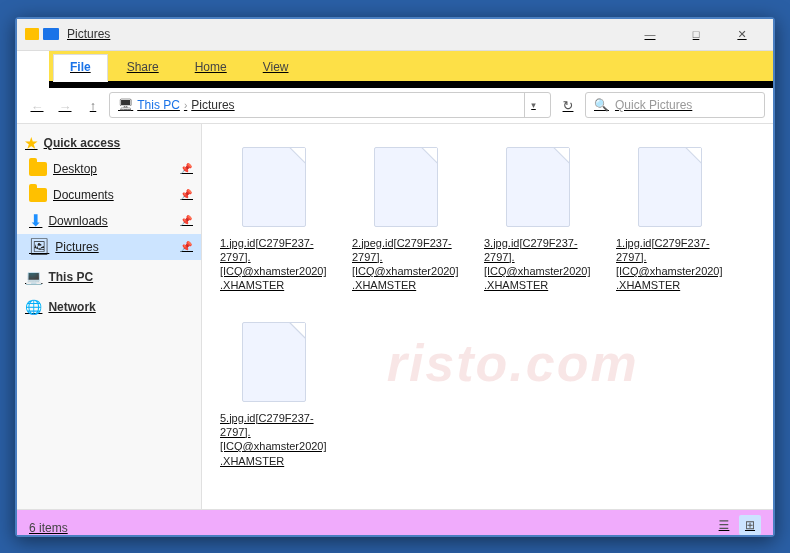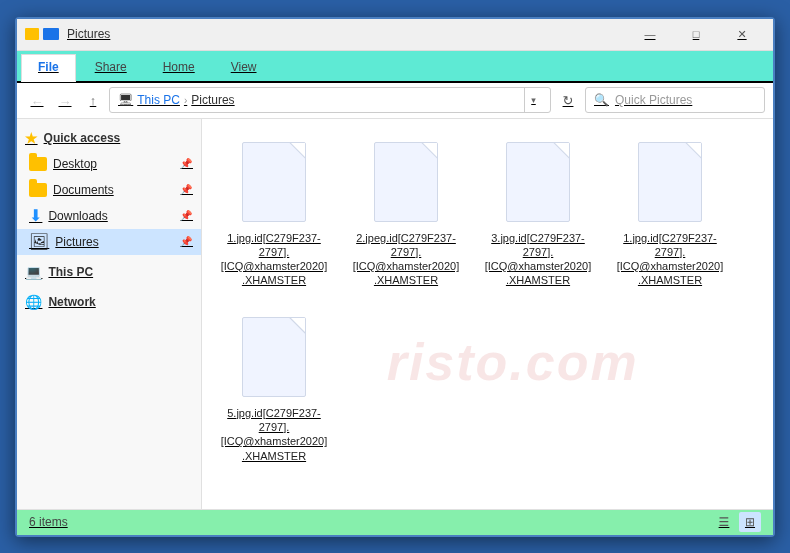--- a/index.html
+++ b/index.html
@@ -67,23 +67,24 @@
       background: transparent;
       cursor: pointer;
       display: flex;
       align-items: center;
       justify-content: center;
       font-size: 11px;
       color: #555;
     }
     
     .ribbon {
-      background: #5eead4;
-      border-bottom: 2px solid #000000;
-      flex-shrink: 0;
+      background: #fde047;
+      border-bottom: 7px solid #000000;
+      flex-shrink: 0;
+      margin-left: 32px;
     }
     .ribbon-tabs {
       display: flex;
       height: 30px;
       align-items: flex-end;
       padding: 0 4px;
       gap: 2px;
     }
     .ribbon-tab {
       padding: 0 16px;
@@ -286,33 +287,33 @@
       content: '';
       position: absolute;
       top: 0; right: 0;
       width: 0; height: 0;
       border-style: solid;
       border-width: 0 14px 14px 0;
       border-color: transparent #fff transparent transparent;
     }
     .file-name {
       font-size: 11px;
-      text-align: center;
+      text-align: left;
       color: #222;
       line-height: 1.3;
       margin-top: 4px;
       word-break: break-word;
     }
     
     .status-bar {
       height: 26px;
-      background: #86efac;
+      background: #f0abfc;
       border-top: 1px solid #e0e0e0;
       display: flex;
-      align-items: center;
+      align-items: flex-end;
       padding: 0 12px;
       font-size: 12px;
       color: #444;
       flex-shrink: 0;
     }
     .status-right {
       margin-left: auto;
       display: flex;
       gap: 4px;
     }

